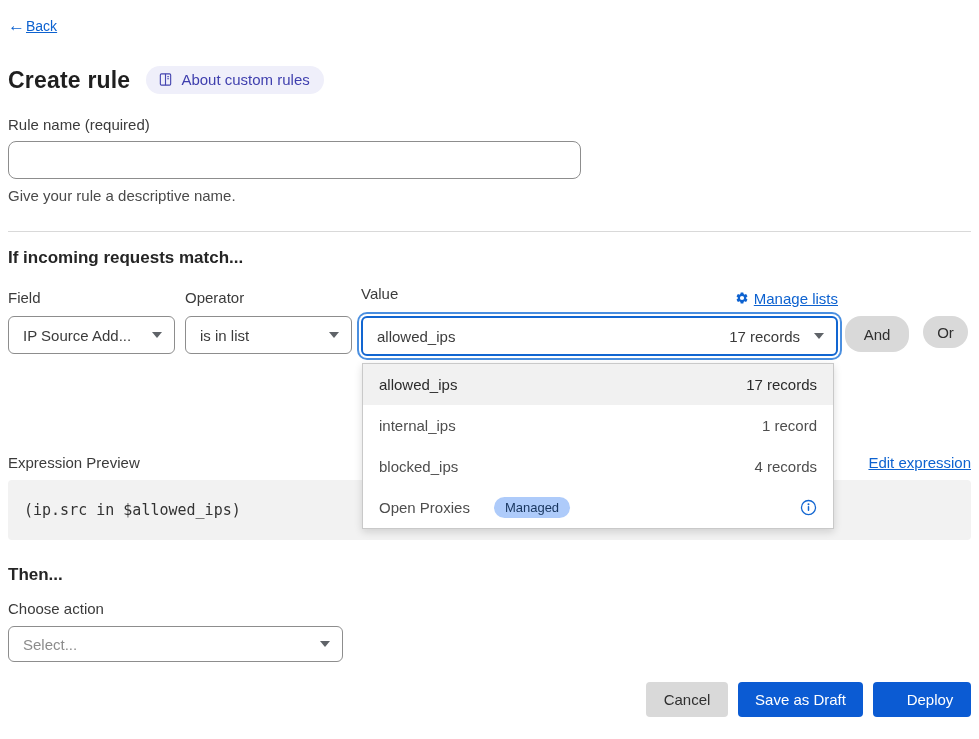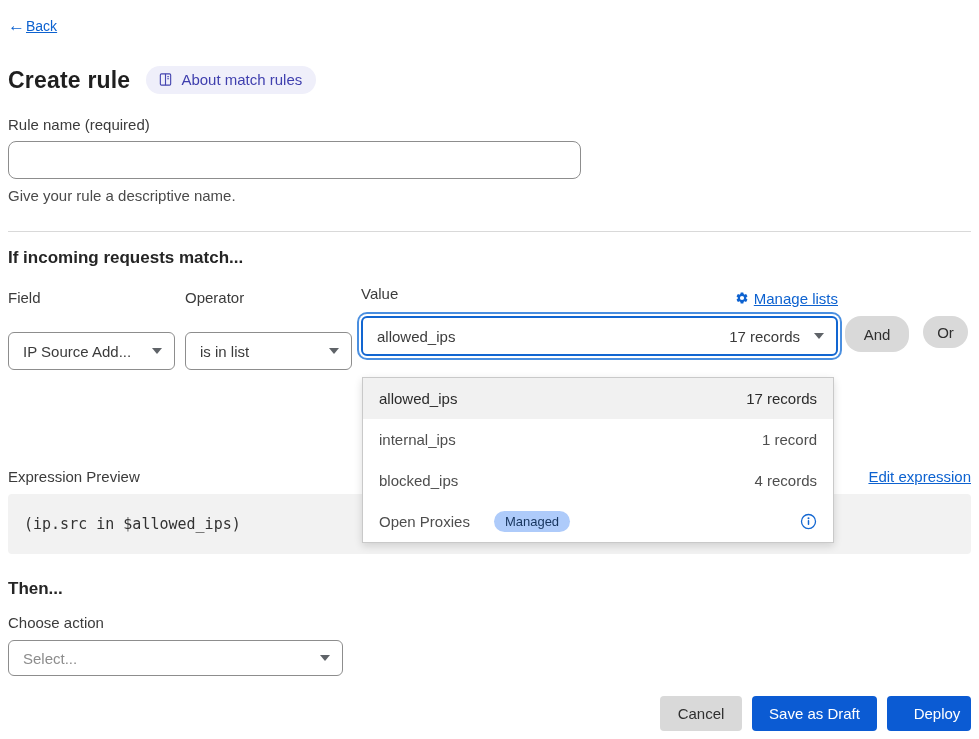--- a/index.html
+++ b/index.html
@@ -33,21 +33,21 @@
   }
   .helper-text { margin-top:8px; font-size:15px; color:#4a4a4a; }
 
   .divider { border:none; border-top:1px solid #d9d9d9; margin-top:27px; }
 
   
   .section-heading { margin-top:16px; font-size:17px; font-weight:bold; color:#252525; }
 
   .condition-row { display:flex; margin-top:21px; }
   .cond-col { display:flex; flex-direction:column; }
-  .col-label { font-size:15px; color:#3b3b3b; height:18px; margin-bottom:25px; }
+  .col-label { font-size:15px; color:#3b3b3b; height:18px; margin-bottom:9px; }
 
   .select {
     height:38px; border:1px solid #8d8d8d; border-radius:6px; background:#fff;
     display:flex; align-items:center; justify-content:space-between;
     padding:0 12px 0 14px; cursor:pointer; color:#3b3b3b;
   }
   .chevron { width:0; height:0; border-left:5px solid transparent; border-right:5px solid transparent; border-top:6px solid #5f6368; }
 
   .col-field { width:167px; margin-right:10px; }
   .col-operator { width:167px; margin-right:9px; }
@@ -104,21 +104,21 @@
   .action-label { margin-top:15px; font-size:15px; color:#3b3b3b; }
   .action-select { margin-top:9px; width:335px; height:36px; }
   .placeholder { color:#8c8c8c; }
 
   
   .footer { display:flex; justify-content:flex-end; gap:10px; margin-top:20px; }
   .btn { height:35px; border:none; border-radius:4px; font-family:"Liberation Sans", sans-serif; font-size:15px; cursor:pointer; }
   .btn-cancel { width:82px; background:#d9d9d9; color:#2f2f2f; }
   .btn-primary { background:#0b5bd3; color:#ffffff; }
   .btn-save { width:125px; }
-  .btn-deploy { width:84px;padding-left:16px; }
+  .btn-deploy { width:98px;padding-left:16px; }
 </style>
 </head>
 <body>
 
 <div class="page">
 
   
   <a class="back-link">
     <span class="back-arrow">←</span>
     <span class="back-text">Back</span>
@@ -127,21 +127,21 @@
   
   <div class="title-row">
     <span class="page-title">Create rule</span>
     <span class="about-badge">
       <svg width="15" height="15" viewBox="0 0 16 16">
         <rect x="2.5" y="2" width="11" height="12" rx="1.2" fill="none" stroke="#4646b0" stroke-width="1.2"></rect>
         <line x1="8" y1="2" x2="8" y2="14" stroke="#4646b0" stroke-width="1.2"></line>
         <line x1="9.8" y1="5" x2="11.8" y2="5" stroke="#4646b0" stroke-width="1"></line>
         <line x1="9.8" y1="7.2" x2="11.8" y2="7.2" stroke="#4646b0" stroke-width="1"></line>
       </svg>
-      <span>About match rules</span>
+      <span>About custom rules</span>
     </span>
   </div>
 
   
   <div class="field-label">Rule name (required)</div>
   <input class="rule-name-input" type="text" value="" style="">
   <div class="helper-text">Give your rule a descriptive name.</div>
 
   <hr class="divider">
 

